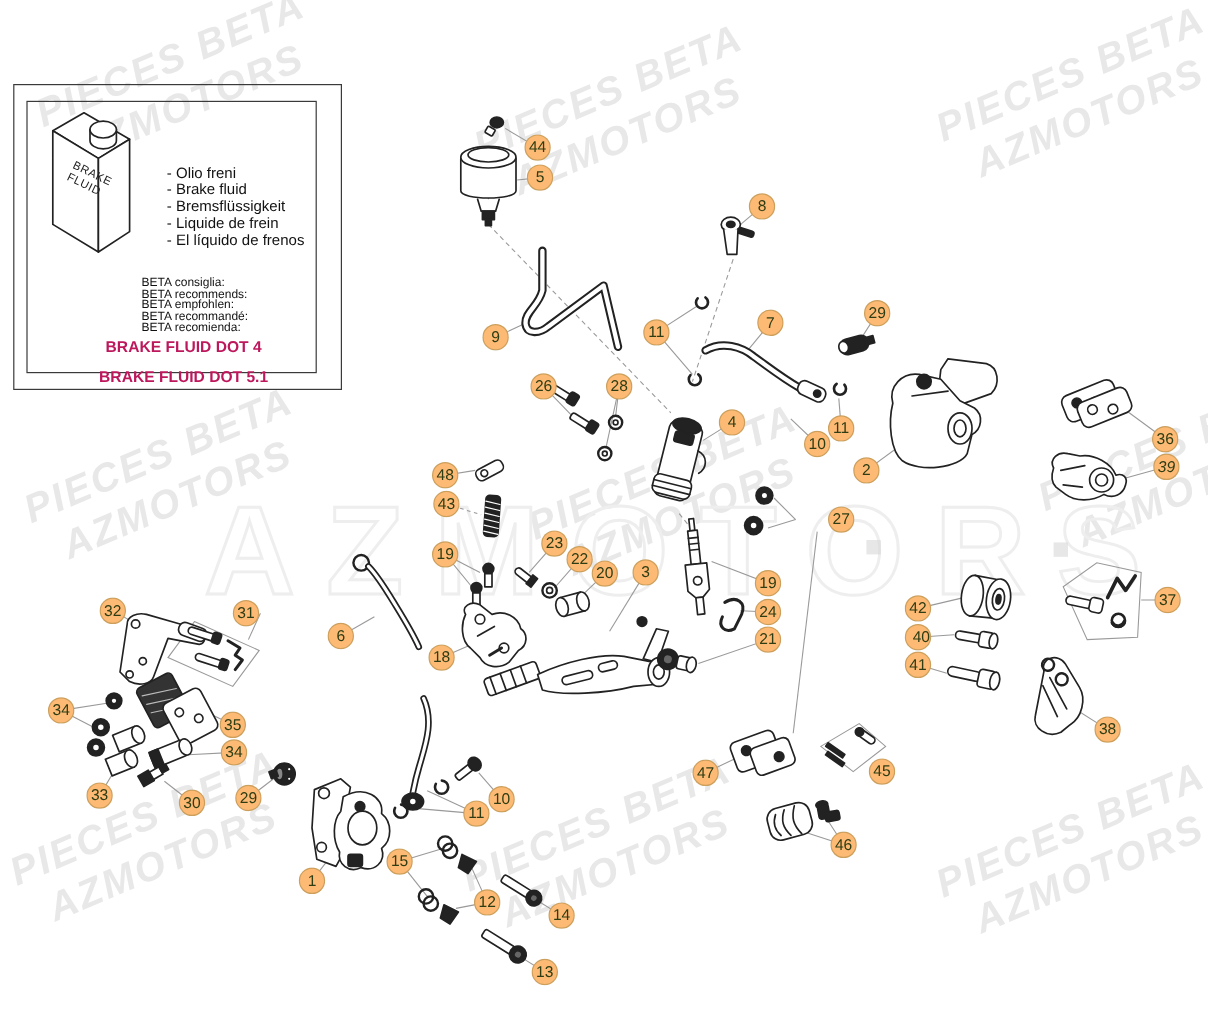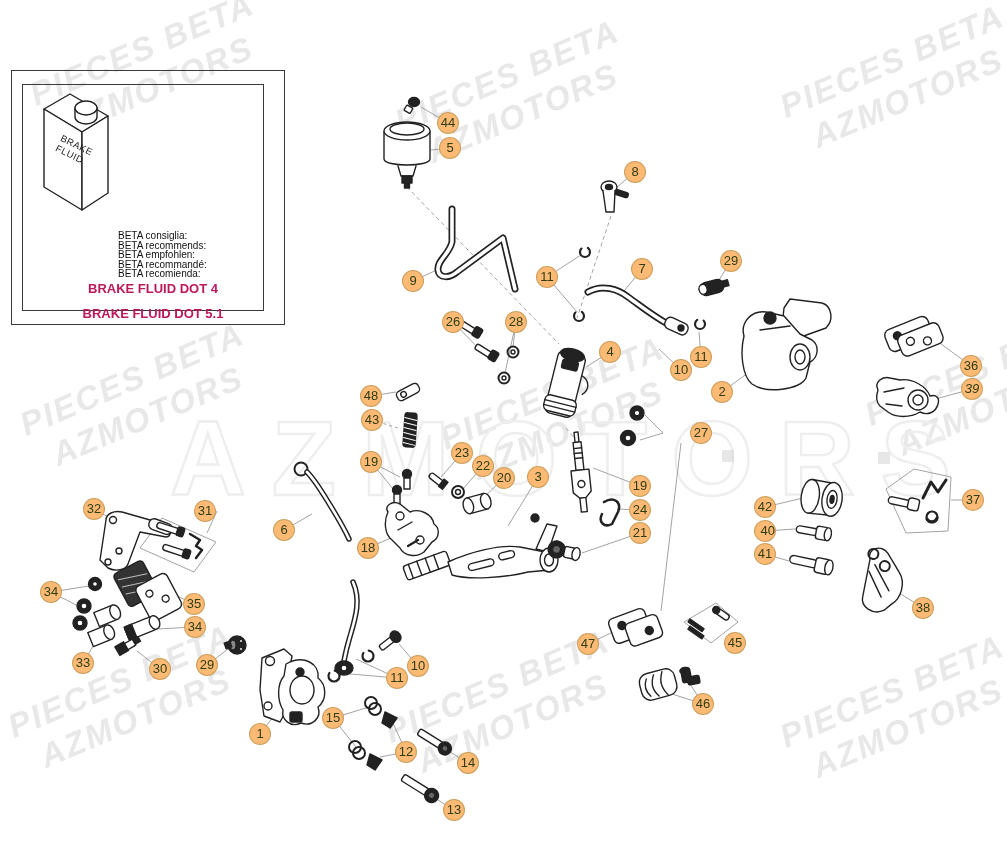--- a/index.html
+++ b/index.html
@@ -529,20 +529,27 @@
           <rect x="687" y="677" width="12" height="8" rx="2" fill="#222"></rect>
         </g>
       </g>
     </g>
   </svg>
 
   <div class="fluid-outer">
     <div class="fluid-inner">
       <div class="bottle-label">BRAKE
 FLUID</div>
+      <div class="fluid-names">
+        <div>- Olio freni</div>
+        <div>- Brake fluid</div>
+        <div>- Bremsflüssigkeit</div>
+        <div>- Liquide de frein</div>
+        <div>- El líquido de frenos</div>
+      </div>
       <div class="fluid-recs">
         <div>BETA consiglia:</div>
         <div>BETA recommends:</div>
         <div>BETA empfohlen:</div>
         <div>BETA recommandé:</div>
         <div>BETA recomienda:</div>
       </div>
       <div class="fluid-dot" style="top:196px">BRAKE FLUID DOT 4</div>
       <div class="fluid-dot" style="top:221px">BRAKE FLUID DOT 5.1</div>
     </div>

